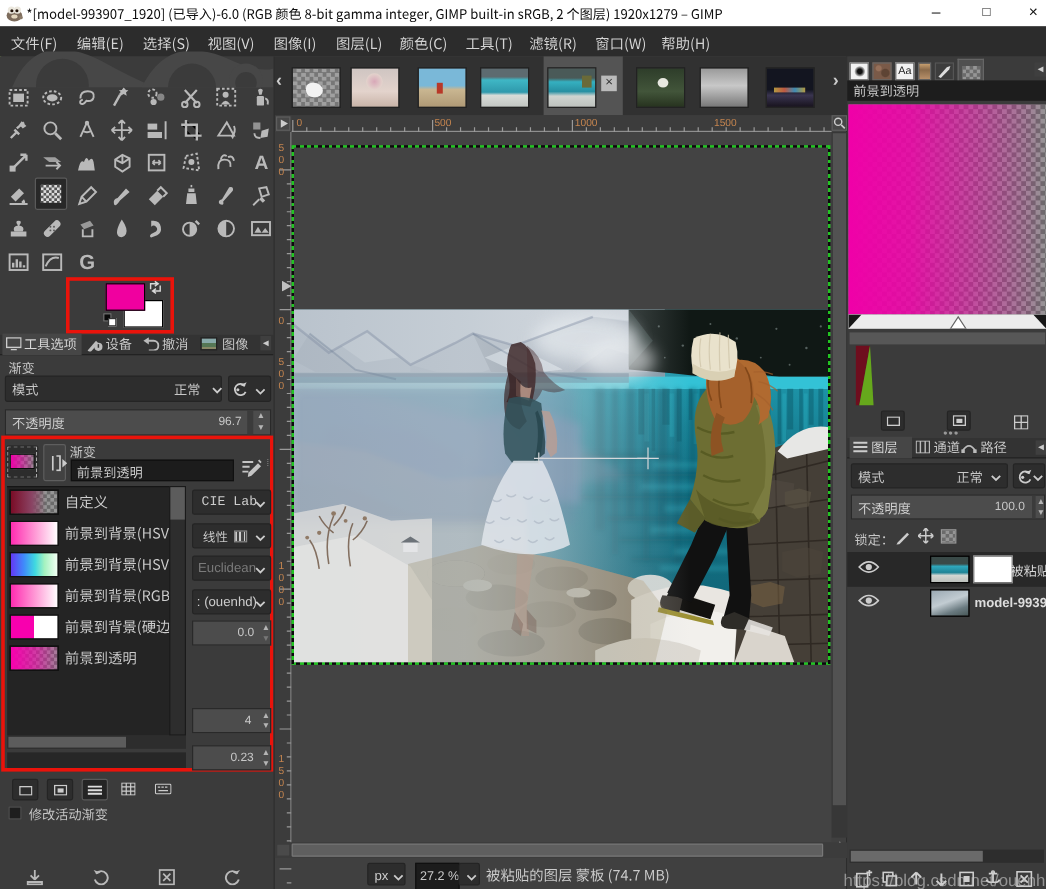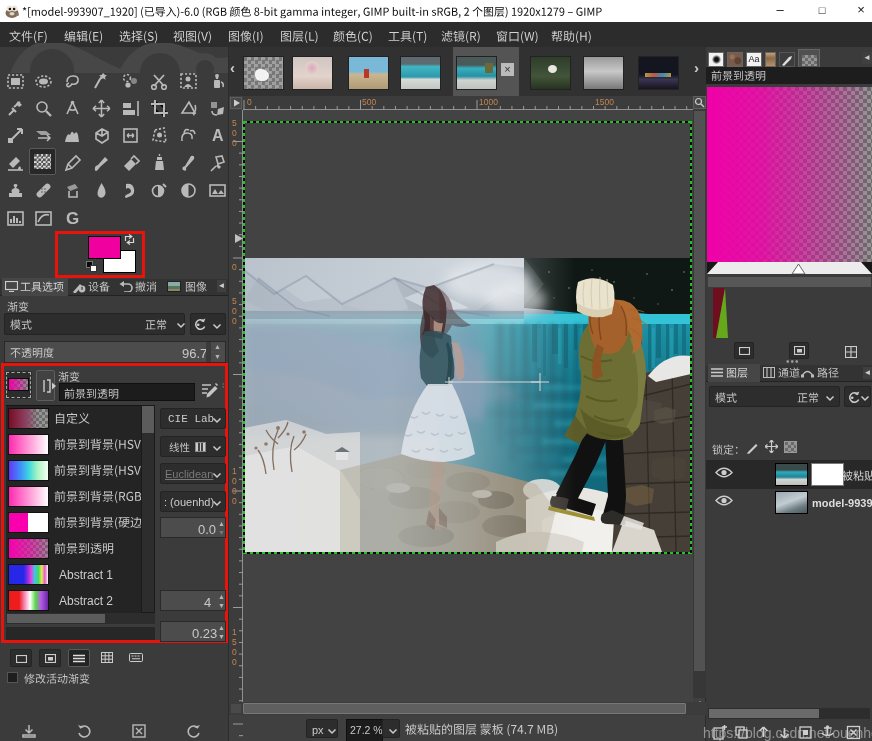--- a/index.html
+++ b/index.html
@@ -9,21 +9,21 @@
 .wbtn{position:absolute;top:0;width:30px;height:22px;text-align:center;line-height:20px;font-size:13px;color:#111;}
 #menubar{left:0;top:22px;width:872px;height:25px;background:#2c2c2c;color:#d4d4d4;font-size:12px;}
 #leftdock{left:0;top:47px;width:228px;height:694px;background:#3b3b3b;}
 #rightdock{left:706px;top:47px;width:166px;height:694px;background:#3b3b3b;}
 #canvasarea{left:228px;top:47px;width:478px;height:694px;background:#404040;border-left:1px solid #2c2c2c;border-right:1px solid #2c2c2c;}
 .greenedge{left:0;top:47px;width:1px;height:560px;background:#7a9a47;}
 .tool{position:absolute;width:26px;height:26px;display:flex;align-items:center;justify-content:center;color:#b9b9b9;}
 .tsel{background:#282828;border:1px solid #5a5a5a;border-radius:2px;}
 .combo{position:absolute;background:#2d2d2d;border:1px solid #242424;border-radius:2px;color:#ccc;font-size:11px;}
 .entry{position:absolute;background:#1c1c1c;border:1px solid #101010;color:#c8c8c8;font-size:11px;}
-.lbl{position:absolute;color:#c8c8c8;font-size:13px;white-space:nowrap;}
+.lbl{position:absolute;color:#c8c8c8;font-size:10px;white-space:nowrap;}
 #glist{position:absolute;left:6px;top:358px;width:149px;height:208px;background:#242424;border-top:1px solid #151515;}
 .gitem{position:absolute;left:0;width:141px;height:26px;color:#ccc;font-size:12px;overflow:hidden;}
 .gsw{position:absolute;left:2px;top:2px;width:41px;height:21px;border:1px solid #111;}
 .gtxt{position:absolute;left:53px;top:6px;white-space:nowrap;}
 .checker{background-image:conic-gradient(#959595 90deg,#6b6b6b 90deg 180deg,#959595 180deg 270deg,#6b6b6b 270deg);background-size:8px 8px;}
 .checker-sm{background-image:conic-gradient(#959595 90deg,#6b6b6b 90deg 180deg,#959595 180deg 270deg,#6b6b6b 270deg);background-size:6px 6px;}
 .redbox{position:absolute;border:3px solid #ea130b;}
 .spin{position:absolute;width:9px;color:#b5b5b5;font-size:7px;line-height:7px;text-align:center;}
 </style></head>
 <body>
@@ -850,28 +850,20 @@
           <svg class="abs" style="left:48px;top:5px;" width="61" height="15">
             <g fill="#cccccc" transform="translate(0,11.8) scale(0.01200,-0.01200)">
               <use href="#u524D" x="0"></use>
               <use href="#u666F" x="1000"></use>
               <use href="#u5230" x="2000"></use>
               <use href="#u900F" x="3000"></use>
               <use href="#u660E" x="4000"></use>
             </g>
           </svg>
         </div>
-        <div class="gitem" style="top:156px">
-          <div class="gsw" style="background-image:linear-gradient(90deg,#2727e8 0 38%,#8a2ee8 48%,#e83ed8 56%,#38c8e8 66%,#48d858 76%,#e8e858 84%,#e858c8 92%,#f8f8f8);"></div>
-          <span class="gtxt">Abstract 1</span>
-        </div>
-        <div class="gitem" style="top:182px">
-          <div class="gsw" style="background-image:linear-gradient(90deg,#ee1c1c 0 26%,#f888b8 40%,#ffffff 54%,#58d848 68%,#b858e8 82%,#6a28a8);"></div>
-          <span class="gtxt">Abstract 2</span>
-        </div>
       </div>
     <div class="abs" style="left:141px;top:358px;width:14px;height:208px;background:#2d2d2d;border:1px solid #1a1a1a;"></div>
     <div class="abs" style="left:142px;top:359px;width:12px;height:27px;background:#5c5c5c;"></div>
 
     <div class="abs combo" style="left:160px;top:361px;width:66px;height:21px;">
         <span class="abs" style="left:7px;top:4px;font-family:Liberation Mono, monospace;">CIE Lab</span>
         <svg class="abs" style="left:51.0px;top:8.0px" width="10" height="7">
           <path d="M1.5 1.5 L5 5 L8.5 1.5" stroke="#ccc" stroke-width="1.5" fill="none"></path>
         </svg>
       </div>
@@ -881,21 +873,21 @@
             <use href="#u7EBF" x="0"></use>
             <use href="#u6027" x="1000"></use>
           </g>
         </svg>
         <div class="abs" style="left:34px;top:5px;width:11px;height:10px;background:repeating-linear-gradient(90deg,#ccc 0 1.5px,#444 1.5px 3.5px);border:1px solid #888;"></div>
         <svg class="abs" style="left:51.0px;top:8.0px" width="10" height="7">
           <path d="M1.5 1.5 L5 5 L8.5 1.5" stroke="#ccc" stroke-width="1.5" fill="none"></path>
         </svg>
       </div>
     <div class="abs combo" style="left:160px;top:416px;width:66px;height:21px;">
-        <span class="abs" style="left:4px;top:4px;color:#7a7a7a;text-decoration:underline;">Euclidean</span>
+        <span class="abs" style="left:4px;top:4px;color:#7a7a7a;">Euclidean</span>
         <svg class="abs" style="left:51.0px;top:8.0px" width="10" height="7">
           <path d="M1.5 1.5 L5 5 L8.5 1.5" stroke="#ccc" stroke-width="1.5" fill="none"></path>
         </svg>
       </div>
     <div class="abs combo" style="left:160px;top:444px;width:66px;height:21px;">
         <span class="abs" style="left:3px;top:4px;">: (ouenhd)</span>
         <svg class="abs" style="left:51.0px;top:8.0px" width="10" height="7">
           <path d="M1.5 1.5 L5 5 L8.5 1.5" stroke="#ccc" stroke-width="1.5" fill="none"></path>
         </svg>
       </div>
@@ -1466,20 +1458,34 @@
         <svg class="abs" style="left:2px;top:4px" width="14" height="14" viewBox="0 0 14 14">
           <path d="M11 3.5 A4.7 4.7 0 1 0 11.7 8.5" stroke="#ccc" stroke-width="1.5" fill="none"></path>
           <path d="M12.5 0.5 l-1.8 3.8 -3.6-1.5 Z" fill="#ccc"></path>
           <circle cx="5.2" cy="6.8" r="1.3" fill="#ccc"></circle>
         </svg>
         <svg class="abs" style="left:15.0px;top:8.0px" width="10" height="7">
           <path d="M1.5 1.5 L5 5 L8.5 1.5" stroke="#ccc" stroke-width="1.5" fill="none"></path>
         </svg>
       </div>
 
+    <div class="abs" style="left:3px;top:365px;width:162px;height:21px;background:#4c4c4c;border:1px solid #292929;">
+      <svg class="abs" style="left:5px;top:4px;" width="45" height="14">
+          <g fill="#d0d0d0" transform="translate(0,10.8) scale(0.01100,-0.01100)">
+            <use href="#u4E0D" x="0"></use>
+            <use href="#u900F" x="1000"></use>
+            <use href="#u660E" x="2000"></use>
+            <use href="#u5EA6" x="3000"></use>
+          </g>
+        </svg>
+      <span class="abs lbl" style="left:119px;top:4px;">100.0</span>
+      <div class="abs" style="left:150px;top:0;width:3px;height:19px;background:#3b3b3b;"></div>
+      <span class="spin" style="left:153px;top:2px;">▲</span>
+        <span class="spin" style="left:153px;top:11px;">▼</span>
+    </div>
 
     <svg class="abs" style="left:6px;top:396px;" width="34" height="14">
         <g fill="#c8c8c8" transform="translate(0,10.8) scale(0.01100,-0.01100)">
           <use href="#u9501" x="0"></use>
           <use href="#u5B9A" x="1000"></use>
           <use href="#uFF1A" x="2000"></use>
         </g>
       </svg>
     <svg class="abs" style="left:40px;top:394px" width="13" height="13" viewBox="0 0 13 13">
         <path d="M2 11 L10 3 L11.5 4.5 L3.5 12.5 L1 13 Z" fill="#ccc"></path>

